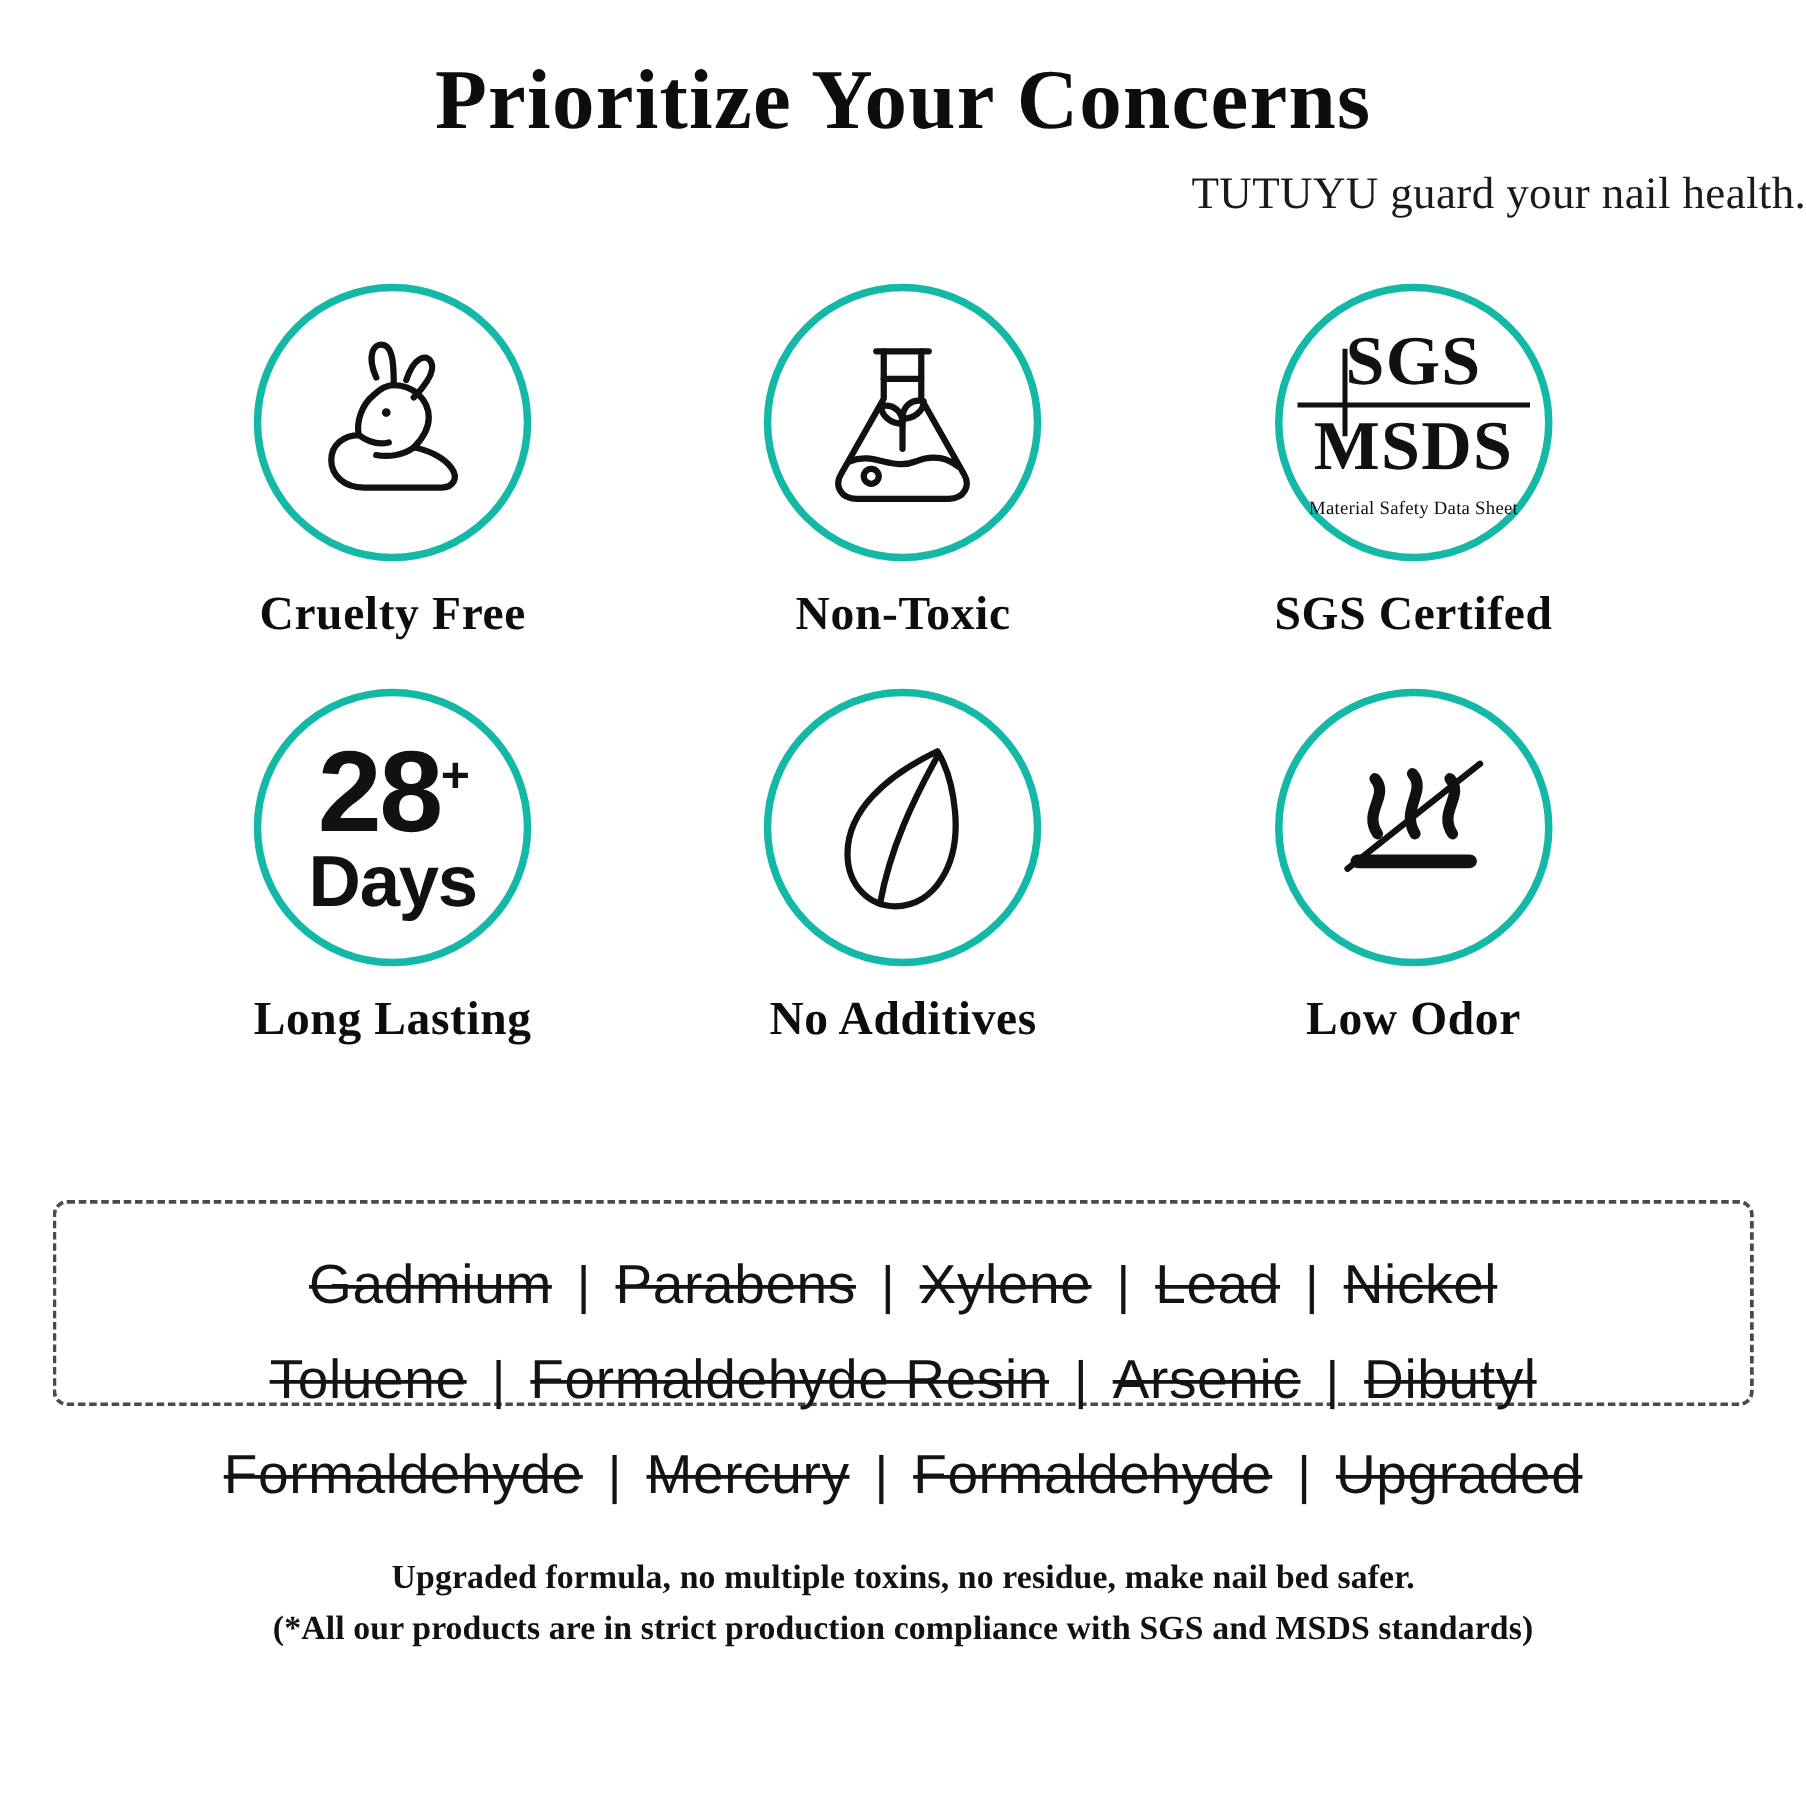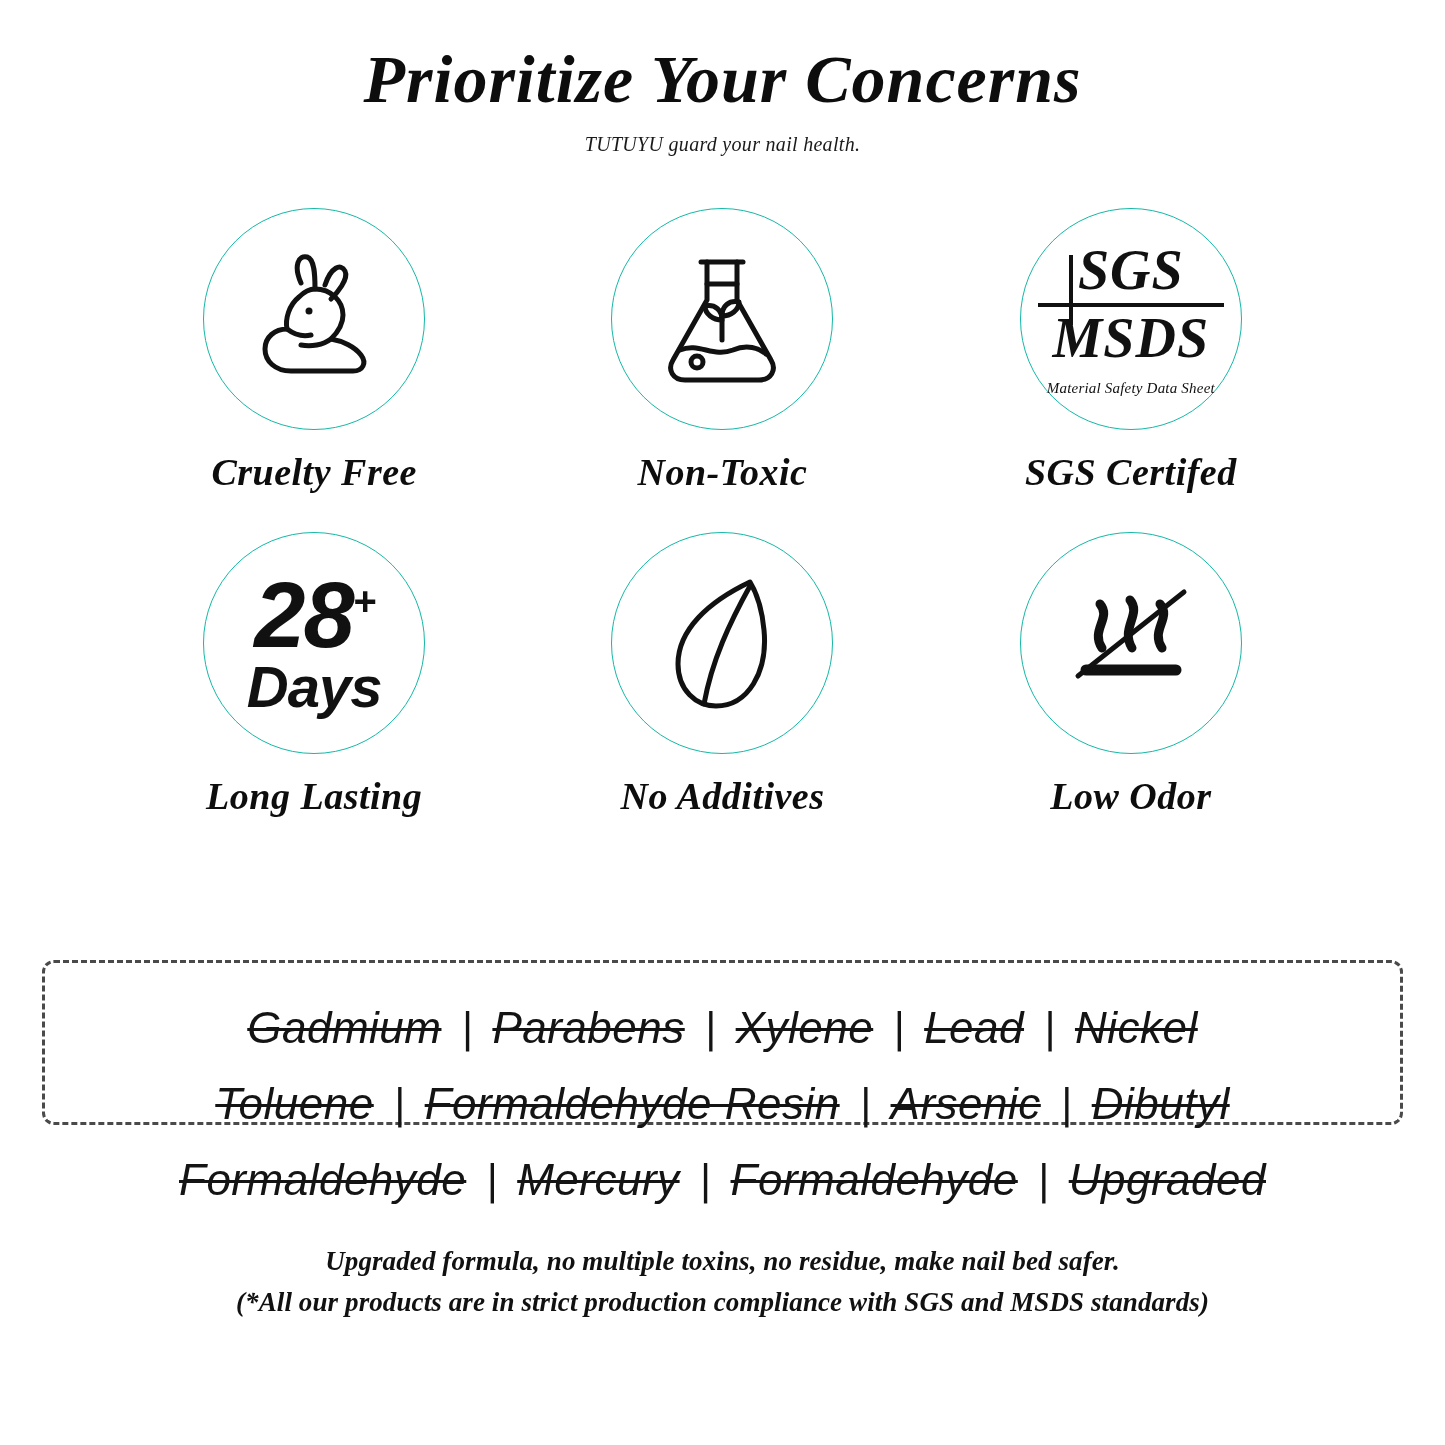--- a/index.html
+++ b/index.html
@@ -13,63 +13,63 @@
     font-family: "Liberation Serif", serif;
     color: #111111;
     overflow: hidden;
   }
   .page {
     position: relative;
     width: 1445px;
     height: 1170px;
     box-sizing: border-box;
     padding: 0;
-    font-style: italic;
   }
 
   
   .header {
     text-align: center;
     padding-top: 44px;
   }
   .title {
     font-family: "Liberation Serif", serif;
     font-size: 68px;
     font-weight: bold;
     letter-spacing: 1px;
     margin: 0;
     line-height: 1.05;
     color: #0d0d0d;
   }
   .subtitle {
     font-family: "Liberation Serif", serif;
-    font-size: 20px;
+    font-size: 36px;
     margin: 18px 0 0 0;
     color: #1a1a1a;
     letter-spacing: 0.3px;
+    text-align: right;
   }
 
   
   .features {
     margin-top: 52px;
     display: grid;
     grid-template-columns: repeat(3, 1fr);
     grid-template-rows: repeat(2, auto);
     row-gap: 38px;
     padding: 0 110px;
   }
   .feature {
     display: flex;
     flex-direction: column;
     align-items: center;
   }
   .badge {
     width: 222px;
     height: 222px;
-    border: 1px solid #14b8a6;
+    border: 6px solid #14b8a6;
     border-radius: 50%;
     display: flex;
     align-items: center;
     justify-content: center;
     box-sizing: border-box;
     position: relative;
   }
   .feature-label {
     margin-top: 20px;
     font-family: "Liberation Serif", serif;

